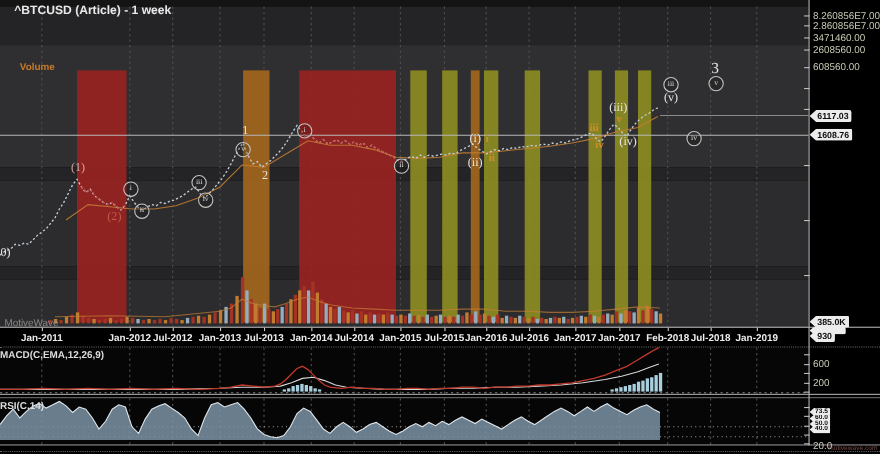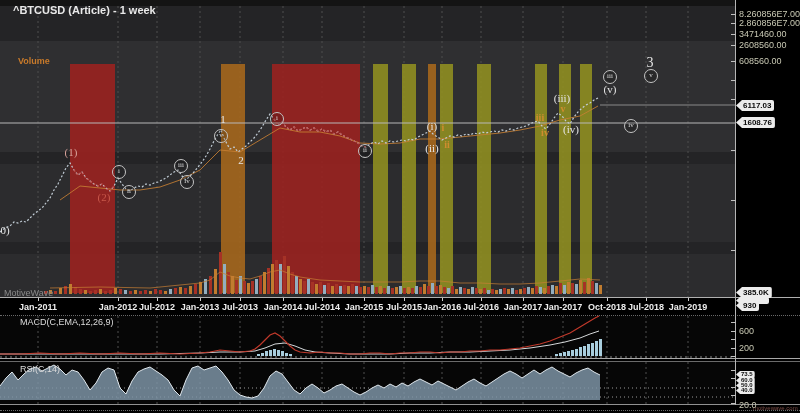--- a/index.html
+++ b/index.html
@@ -5,21 +5,21 @@
   html,body{margin:0;padding:0;background:#000;}
   #root{position:relative;width:800px;height:413px;background:#000;overflow:hidden;
         font-family:"Liberation Sans",sans-serif;}
   .abs{position:absolute;}
   .stripe{position:absolute;left:0;width:735px;}
   #chart-svg{position:absolute;left:0;top:0;}
   .hline{position:absolute;left:0;width:800px;height:1px;}
   .dotline{position:absolute;left:0;width:800px;height:0;border-top:1px dotted #6a6a6a;}
   .title{position:absolute;left:13px;top:4px;color:#e9e9e9;font-size:11px;font-weight:bold;}
   .serieslab{position:absolute;left:18px;top:8px;color:#c87a2a;font-size:9px;font-weight:bold;margin-top:48px;}
-  .panelab{position:absolute;left:20px;color:#dcdcdc;font-size:9px;font-weight:normal;}
+  .panelab{position:absolute;left:0;color:#dcdcdc;font-size:9px;font-weight:bold;}
   .wm{position:absolute;color:#8a8a8a;font-size:9px;}
   .sitewm{position:absolute;color:#7a4a44;font-size:6px;}
   .axlab{position:absolute;left:739px;color:#c9c9b4;font-size:9px;white-space:nowrap;}
   .dlab{position:absolute;top:302px;width:48px;text-align:center;color:#ededed;
         font-size:9px;font-weight:bold;}
   .tag{position:absolute;left:736px;background:#ececec;color:#0a0a0a;font-size:8px;
        font-weight:bold;line-height:11px;height:11px;padding:0 3px 0 7px;border-radius:2px;
        clip-path:polygon(0 50%,6px 0,100% 0,100% 100%,6px 100%);white-space:nowrap;}
   .minitag{position:absolute;left:736px;background:#ececec;color:#0a0a0a;font-size:6px;
        font-weight:bold;line-height:7px;height:7px;padding:0 2px 0 5px;border-radius:2px;
@@ -359,21 +359,21 @@
       <div class="dlab" style="left:176px">Jan-2013</div>
       <div class="dlab" style="left:216px">Jul-2013</div>
       <div class="dlab" style="left:259px">Jan-2014</div>
       <div class="dlab" style="left:298px">Jul-2014</div>
       <div class="dlab" style="left:340px">Jan-2015</div>
       <div class="dlab" style="left:380px">Jul-2015</div>
       <div class="dlab" style="left:418px">Jan-2016</div>
       <div class="dlab" style="left:457px">Jul-2016</div>
       <div class="dlab" style="left:499px">Jan-2017</div>
       <div class="dlab" style="left:539px">Jan-2017</div>
-      <div class="dlab" style="left:583px">Oct-2018</div>
+      <div class="dlab" style="left:583px">Feb-2018</div>
       <div class="dlab" style="left:622px">Jul-2018</div>
       <div class="dlab" style="left:664px">Jan-2019</div>
       <div class="wl white" style="left:5px;top:230px">0)</div>
       <div class="wl salmon" style="left:71px;top:152px">(1)</div>
       <div class="wl red" style="left:104px;top:197px">(2)</div>
       <div class="wl circle" style="left:119px;top:172px">i</div>
       <div class="wl circle" style="left:129px;top:192px">ii</div>
       <div class="wl circle" style="left:181px;top:166px">iii</div>
       <div class="wl circle" style="left:187px;top:182px">iv</div>
       <div class="wl white" style="left:223px;top:119px">1</div>

